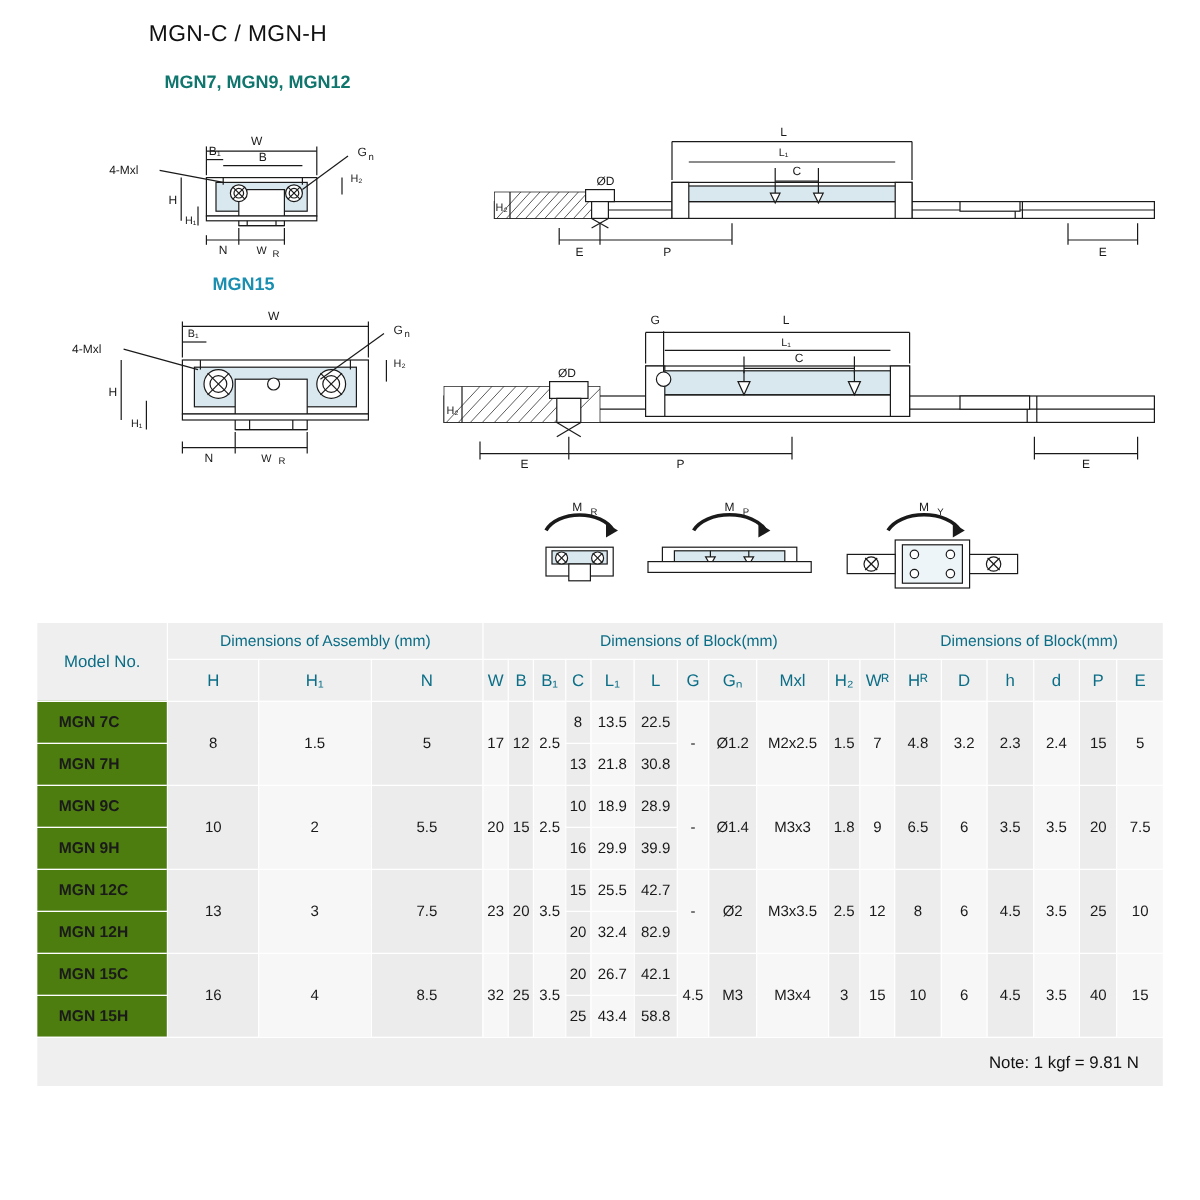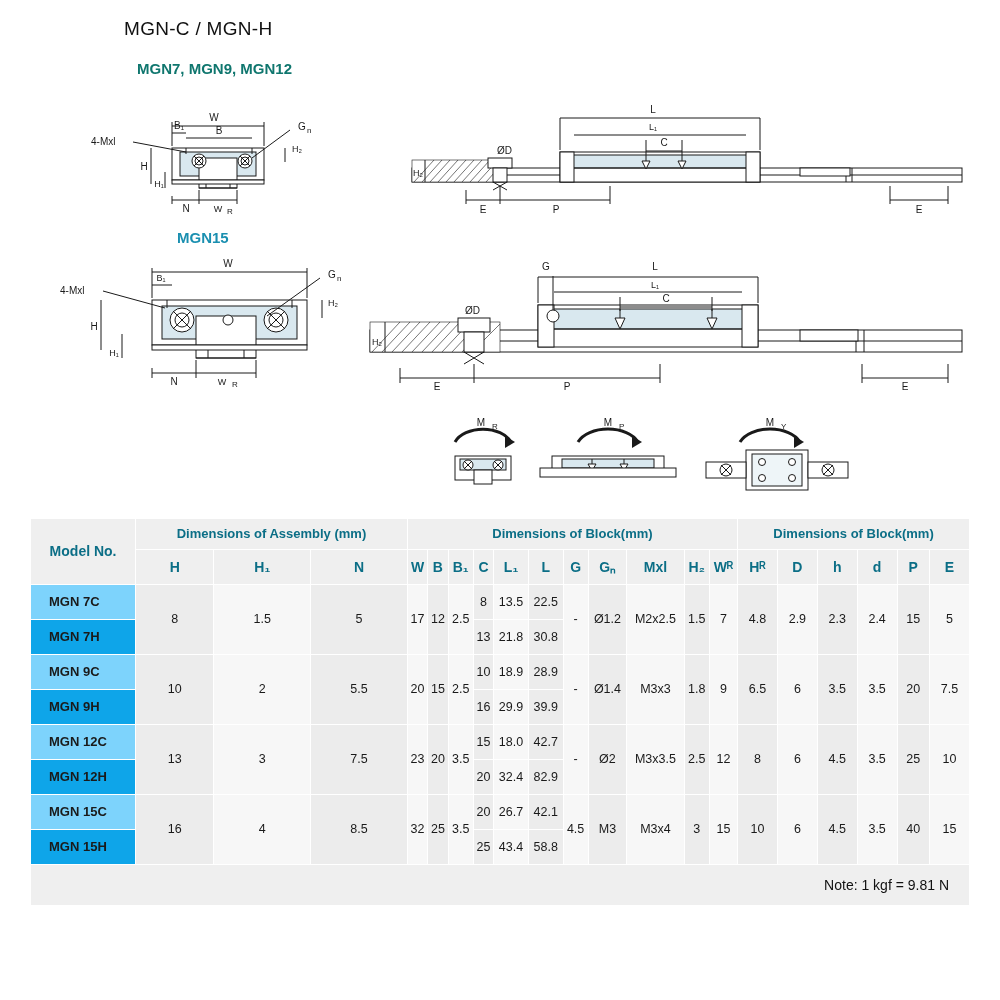--- a/index.html
+++ b/index.html
@@ -42,21 +42,21 @@
   }
   th,td{
     border:1px solid #ffffff;
     text-align:center;
     vertical-align:middle;
     padding:0;
   }
   thead th{
     background:#efefef;
     color:#0b6e86;
-    font-weight:bold;
+    font-weight:normal;
     font-size:13px;
     text-align:center;
   }
   thead th.grp{
     font-size:13px;line-height:1.35;
     padding:6px 4px;
   }
   thead th.sym{
     height:34px;font-size:14px;
     background:#efefef;
@@ -67,23 +67,23 @@
   tbody td{
     height:34px;
     background:#f7f7f7;
   }
   tbody td.alt{background:#ececec;}
   tbody td.model{
     font-weight:bold;
     text-align:left;
     padding-left:18px;
     font-size:13px;
-    background:#7dd3fc;
-  }
-  tbody td.model.alt{background:#0ea5e9;}
+    background:#4d7c0f;
+  }
+  tbody td.model.alt{background:#4d7c0f;}
   .note-row td{
     background:#efefef;
     text-align:right;
     padding:8px 20px 8px 0;
     font-size:14px;
     height:24px;
     color:#111;
   }
 </style>
 </head>
@@ -431,21 +431,21 @@
         <td rowspan="2">2.5</td>
         <td class="alt">8</td>
         <td>13.5</td>
         <td class="alt">22.5</td>
         <td rowspan="2">-</td>
         <td class="alt" rowspan="2">Ø1.2</td>
         <td rowspan="2">M2x2.5</td>
         <td class="alt" rowspan="2">1.5</td>
         <td rowspan="2">7</td>
         <td class="alt" rowspan="2">4.8</td>
-        <td rowspan="2">2.9</td>
+        <td rowspan="2">3.2</td>
         <td class="alt" rowspan="2">2.3</td>
         <td rowspan="2">2.4</td>
         <td class="alt" rowspan="2">15</td>
         <td rowspan="2">5</td>
       </tr>
       <tr>
         <td class="model alt">MGN 7H</td>
         <td class="alt">13</td>
         <td>21.8</td>
         <td class="alt">30.8</td>
@@ -483,21 +483,21 @@
 
       <tr>
         <td class="model">MGN 12C</td>
         <td class="alt" rowspan="2">13</td>
         <td rowspan="2">3</td>
         <td class="alt" rowspan="2">7.5</td>
         <td rowspan="2">23</td>
         <td class="alt" rowspan="2">20</td>
         <td rowspan="2">3.5</td>
         <td class="alt">15</td>
-        <td>18.0</td>
+        <td>25.5</td>
         <td class="alt">42.7</td>
         <td rowspan="2">-</td>
         <td class="alt" rowspan="2">Ø2</td>
         <td rowspan="2">M3x3.5</td>
         <td class="alt" rowspan="2">2.5</td>
         <td rowspan="2">12</td>
         <td class="alt" rowspan="2">8</td>
         <td rowspan="2">6</td>
         <td class="alt" rowspan="2">4.5</td>
         <td rowspan="2">3.5</td>

